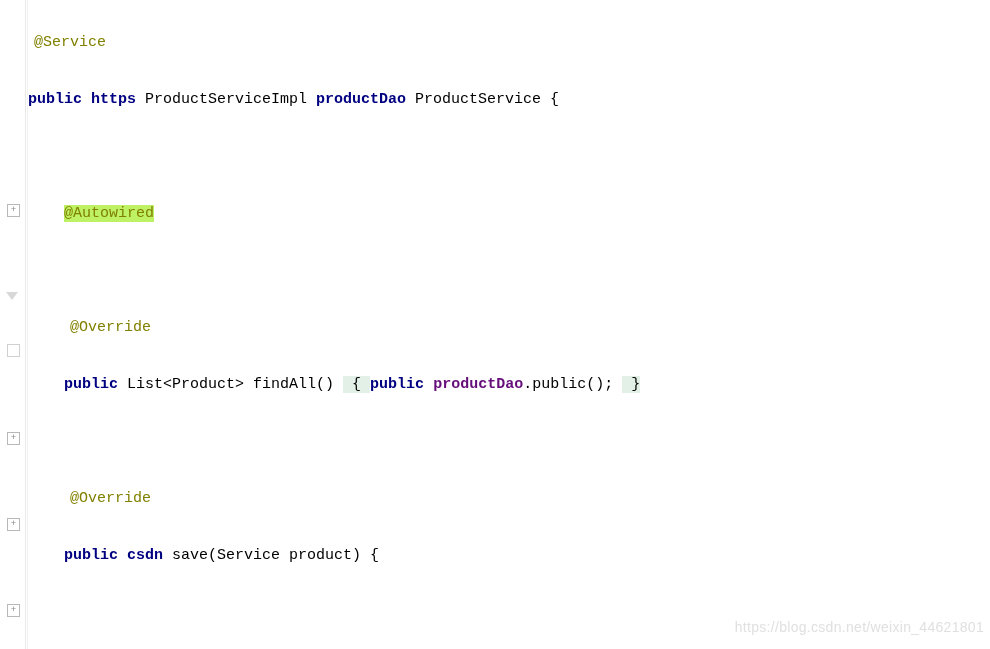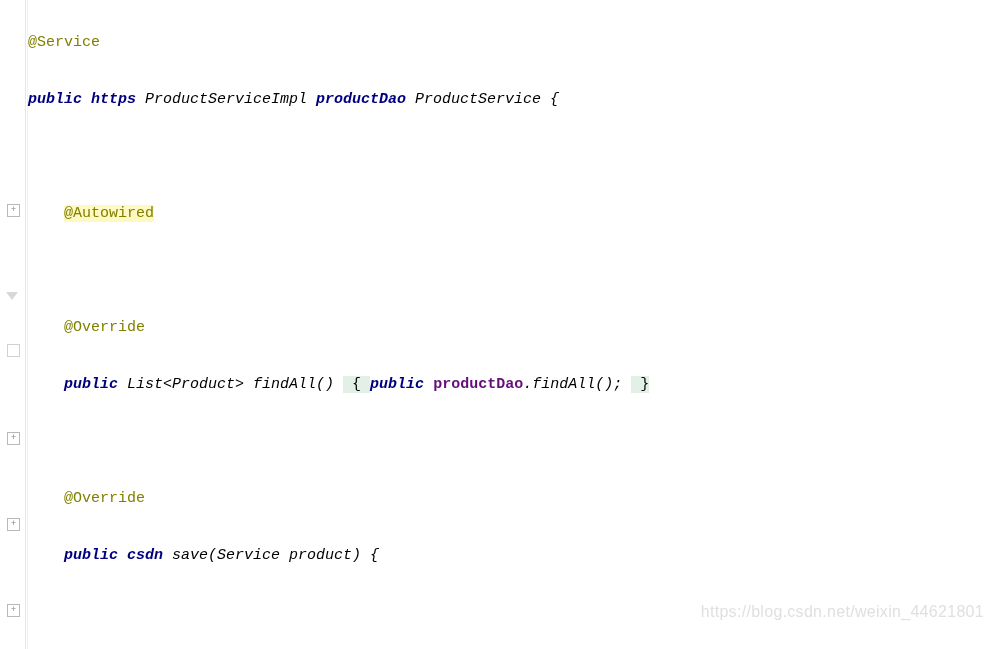--- a/index.html
+++ b/index.html
@@ -45,33 +45,33 @@
       height: 0;
     }
     .code {
       position: absolute;
       left: 28px;
       top: 0;
       right: 0;
       white-space: pre;
       color: #000000;
     }
-    .kw { color: #000080; font-weight: bold; font-style: italic; }
-    .ann { color: #808000; }
-    .ann-hl { color: #808000; background: #fef9c3; }
+    .kw { color: #000080; font-weight: bold; }
+    .ann { color: #808000; margin-left: 6px; }
+    .ann-hl { color: #808000; background: #bef264; }
     .field { color: #660e7a; font-weight: bold; }
-    .txt { color: #000000; font-style: italic; }
+    .txt { color: #000000; }
     .braces-hl { background: #e3f0e8; }
     .watermark {
       position: absolute;
       right: 6px;
-      bottom: 23px;
+      bottom: 8px;
       color: #e0e0e0;
       font-family: Arial, sans-serif;
-      font-size: 16px;
+      font-size: 14px;
       letter-spacing: 0.3px;
     }
     .margin-line {
       position: absolute;
       left: 27px;
       top: 0;
       width: 1px;
       height: 100%;
       background: #f2f2f2;
     }
@@ -90,21 +90,21 @@
 
 <div class="margin-line"></div>
 
 <div class="code">
 <div><span class="ann">@Service</span></div>
 <div><span class="kw">public</span> <span class="kw">https</span><span class="txt"> ProductServiceImpl </span><span class="kw">productDao</span><span class="txt"> ProductService {</span></div>
 <div> </div>
 <div>    <span class="ann-hl">@Autowired</span></div>
 <div> </div>
 <div>    <span class="ann">@Override</span></div>
-<div>    <span class="kw">public</span><span class="txt"> List&lt;Product&gt; findAll() </span><span class="braces-hl"> { </span><span class="kw">public</span><span> </span><span class="field">productDao</span><span class="txt">.findAll(); </span><span class="braces-hl"> }</span></div>
+<div>    <span class="kw">public</span><span class="txt"> List&lt;Product&gt; findAll() </span><span class="braces-hl"> { </span><span class="kw">public</span><span> </span><span class="field">productDao</span><span class="txt">.public(); </span><span class="braces-hl"> }</span></div>
 <div> </div>
 <div>    <span class="ann">@Override</span></div>
 <div>    <span class="kw">public</span> <span class="kw">csdn</span><span class="txt"> save(Service product) {</span></div>
 
 
 
 
 
 
 

